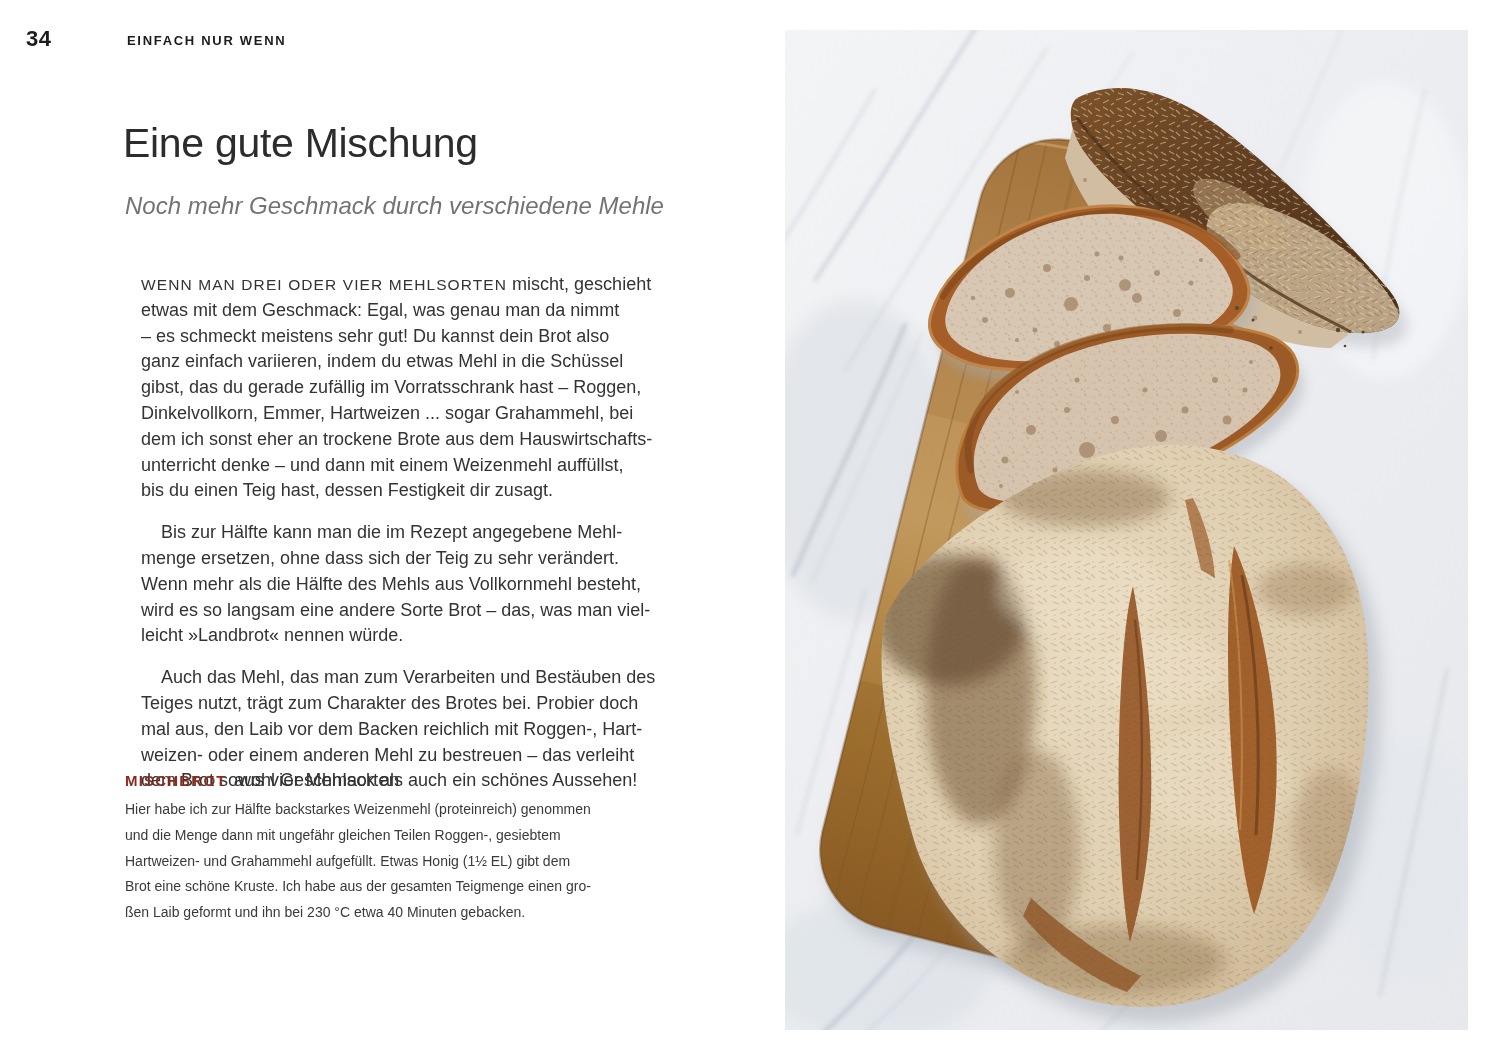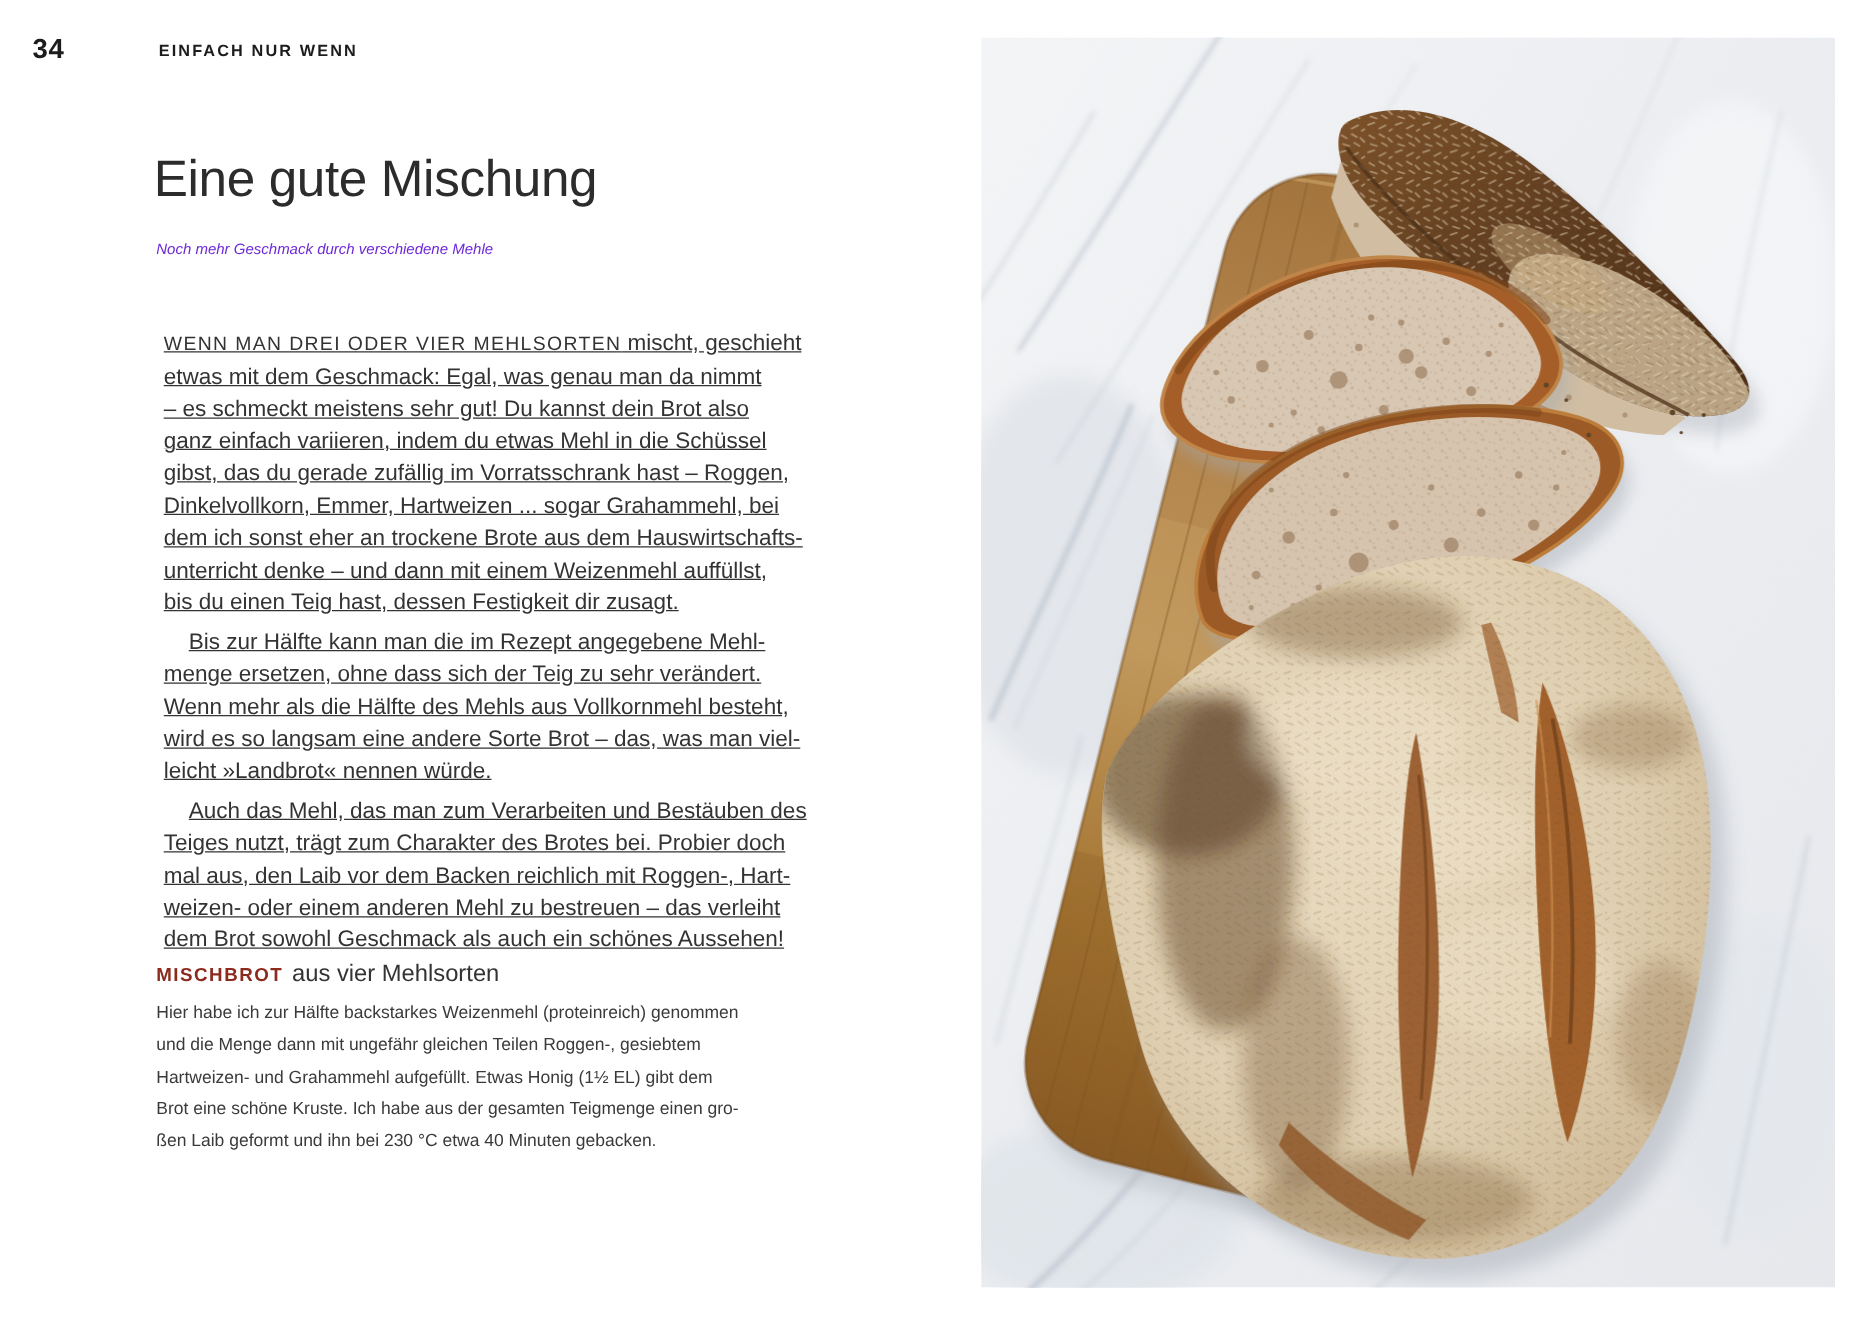--- a/index.html
+++ b/index.html
@@ -5,23 +5,23 @@
   html,body{margin:0;padding:0;}
   body{
     width:1500px;height:1064px;position:relative;overflow:hidden;
     background:#ffffff;color:#303030;
     font-family:"Liberation Sans","DejaVu Sans",sans-serif;
   }
   .abs{position:absolute;}
   #pagenum{left:26px;top:26px;font-size:22px;font-weight:700;color:#1c1c1c;letter-spacing:.5px;}
   #runhead{left:127px;top:33px;font-size:13px;font-weight:700;color:#1c1c1c;letter-spacing:1.7px;}
   #title{left:123px;top:120px;font-size:41px;font-weight:400;color:#2c2c2c;letter-spacing:-.3px;}
-  #subtitle{left:125px;top:192px;font-size:12px;font-style:italic;color:#6d28d9;}
+  #subtitle{left:125px;top:192px;font-size:24px;font-style:italic;color:#737373;}
   #bodytext{left:125px;top:256px;width:552px;font-size:18px;line-height:25.8px;color:#333333;}
-  #bodytext p{margin:6px;white-space:pre-line;text-decoration:underline;}
+  #bodytext p{margin:16px;white-space:pre-line;}
   #bodytext p.ind{text-indent:20px;}
   .lead{font-size:15.5px;letter-spacing:1.1px;}
   #recipehead{left:125px;top:769px;width:552px;}
   .rlabel{font-size:15px;font-weight:700;letter-spacing:1.2px;}
   .rsub{font-size:19px;color:#333333;margin-left:7px;}
   #recipebody{left:125px;top:797px;width:560px;font-size:14px;line-height:25.8px;color:#3a3a3a;white-space:pre-line;}
   #photo{left:785px;top:30px;width:683px;height:1000px;}
   #photo svg{display:block;}
 </style>
 </head>

